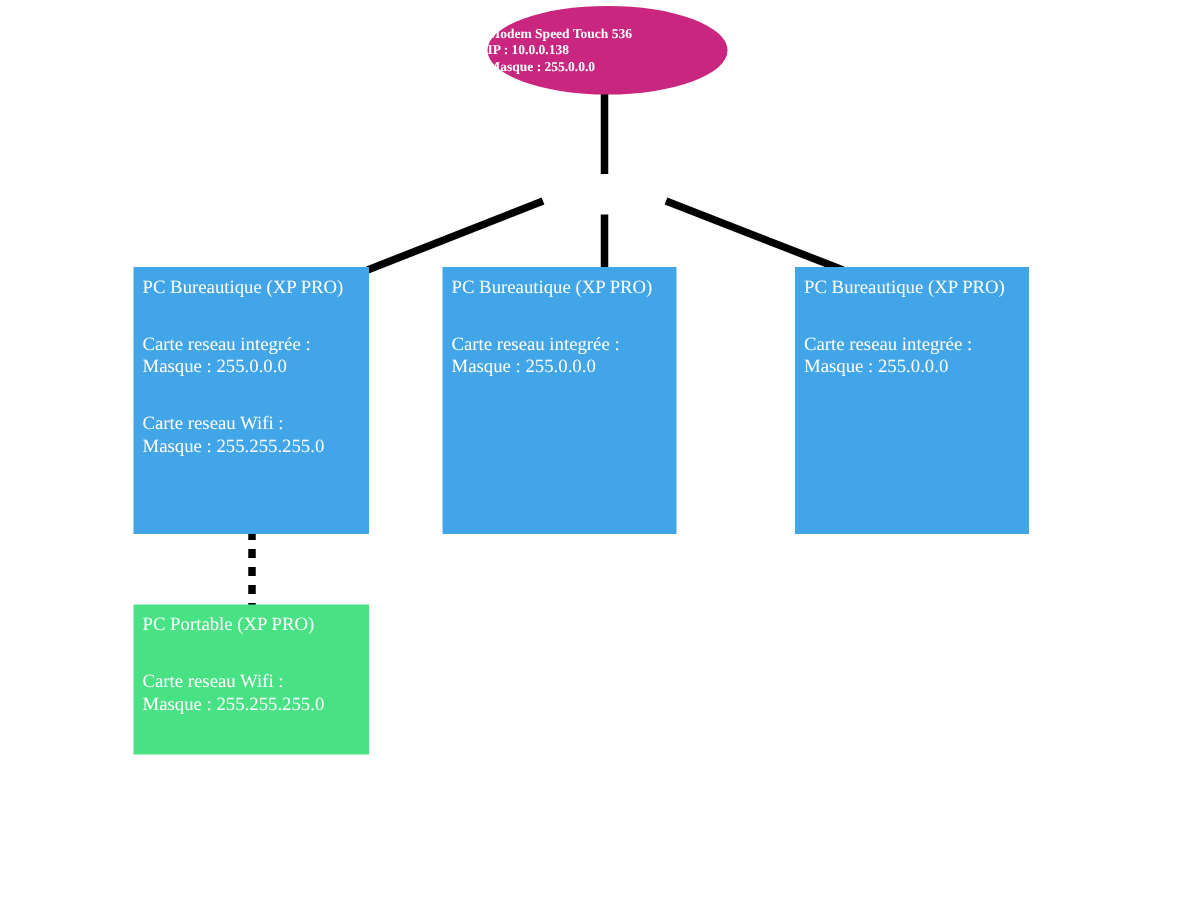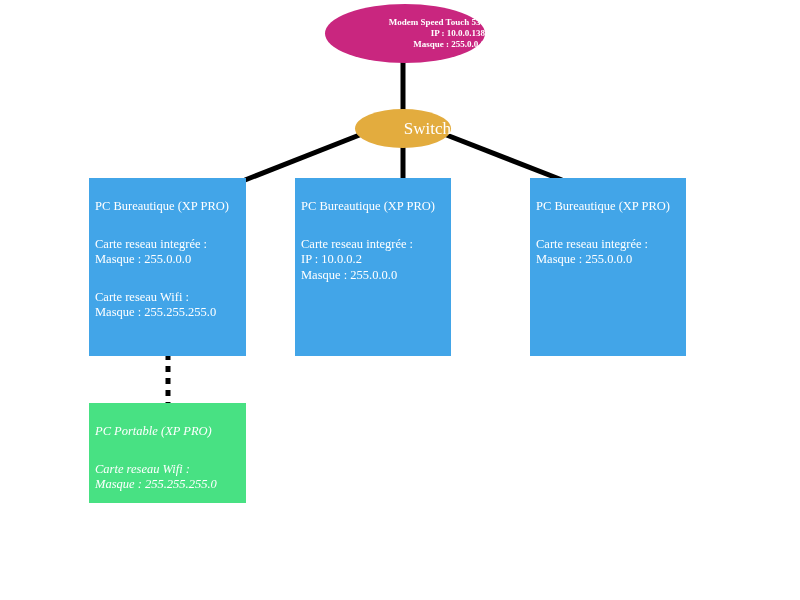--- a/index.html
+++ b/index.html
@@ -20,21 +20,21 @@
     left: 0;
     top: 0;
     width: 800px;
     height: 600px;
   }
   .node-ellipse {
     position: absolute;
     border-radius: 50%;
     display: flex;
     flex-direction: column;
-    align-items: flex-end;
+    align-items: flex-start;
     justify-content: center;
     color: #ffffff;
     text-align: center;
     z-index: 3;
   }
   #modem-node {
     left: 325px;
     top: 4px;
     width: 160px;
     height: 59px;
@@ -51,37 +51,37 @@
     top: 109px;
     width: 96px;
     height: 39px;
     background: #e3ac3e;
     font-size: 17px;
   }
   .host-box {
     position: absolute;
     color: #ffffff;
     z-index: 3;
-    padding: 21px 0 0 6px;
+    padding: 6px 0 0 6px;
     box-sizing: border-box;
     font-size: 12.5px;
     line-height: 15.5px;
   }
   .host-box .title {
     margin-bottom: 22px;
     white-space: nowrap;
   }
   .host-box .group {
     margin-bottom: 22px;
   }
   .host-box .group div {
     white-space: nowrap;
   }
   .pc-blue { background: #42a5e8; }
-  .pc-green { background: #48e183; font-style: italic; }
+  .pc-green { background: #48e183; }
   #pc1 { left: 89px;  top: 178px; width: 157px; height: 178px; }
   #pc2 { left: 295px; top: 178px; width: 156px; height: 178px; }
   #pc3 { left: 530px; top: 178px; width: 156px; height: 178px; }
   #laptop { left: 89px; top: 403px; width: 157px; height: 100px; }
 </style>
 </head>
 <body>
 
 <div id="canvas">
 
@@ -92,41 +92,37 @@
     <line x1="444" y1="134" x2="562" y2="180" stroke="#000000" stroke-width="5"></line>
     <line x1="168" y1="354" x2="168" y2="404" stroke="#000000" stroke-width="5" stroke-dasharray="6 6"></line>
   </svg>
 
   <div class="node-ellipse" id="modem-node">
     <div class="line">Modem Speed Touch 536</div>
     <div class="line">IP : 10.0.0.138</div>
     <div class="line">Masque : 255.0.0.0</div>
   </div>
 
-  <div class="node-ellipse" id="switch-node">
-    <div>Switch</div>
-  </div>
 
   <div class="host-box pc-blue" id="pc1">
     <div class="title">PC Bureautique (XP PRO)</div>
     <div class="group">
       <div>Carte reseau integrée :</div>
       <div>Masque : 255.0.0.0</div>
     </div>
     <div class="group">
       <div>Carte reseau Wifi :</div>
       <div>Masque : 255.255.255.0</div>
     </div>
   </div>
 
   <div class="host-box pc-blue" id="pc2">
     <div class="title">PC Bureautique (XP PRO)</div>
     <div class="group">
       <div>Carte reseau integrée :</div>
-      <div>IP : 10.0.0.2</div>
       <div>Masque : 255.0.0.0</div>
     </div>
   </div>
 
   <div class="host-box pc-blue" id="pc3">
     <div class="title">PC Bureautique (XP PRO)</div>
     <div class="group">
       <div>Carte reseau integrée :</div>
       <div>Masque : 255.0.0.0</div>
     </div>

